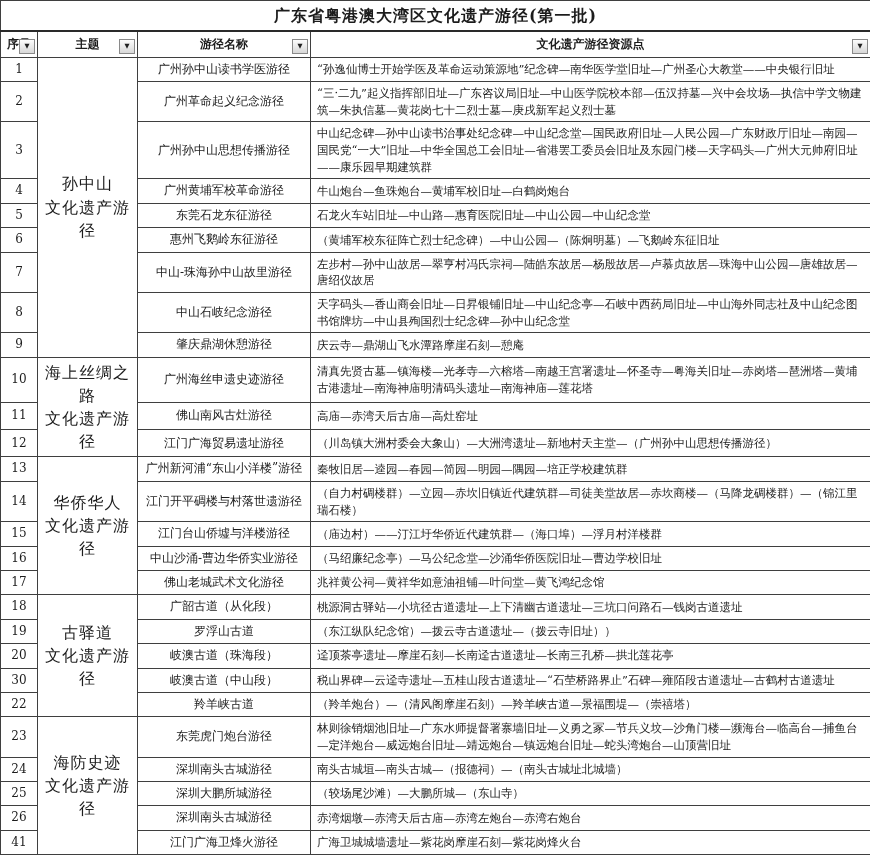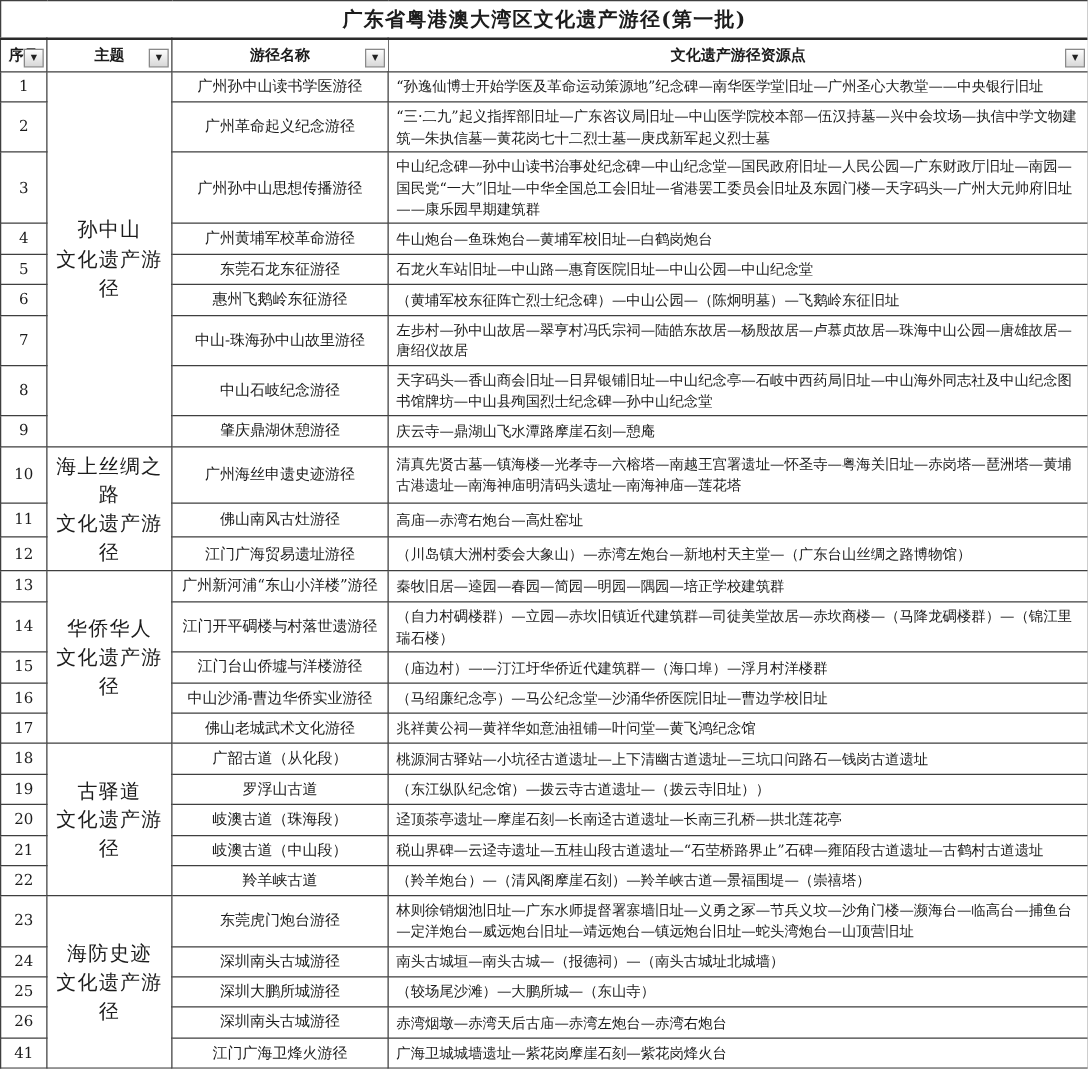--- a/index.html
+++ b/index.html
@@ -113,26 +113,26 @@
         <tr>
           <td class="num">10</td>
           <td class="theme" rowspan="3">海上丝绸之路
 文化遗产游径</td>
           <td class="tname">广州海丝申遗史迹游径</td>
           <td class="points">清真先贤古墓—镇海楼—光孝寺—六榕塔—南越王宫署遗址—怀圣寺—粤海关旧址—赤岗塔—琶洲塔—黄埔古港遗址—南海神庙明清码头遗址—南海神庙—莲花塔</td>
         </tr>
         <tr>
           <td class="num">11</td>
           <td class="tname">佛山南风古灶游径</td>
-          <td class="points">高庙—赤湾右炮台—高灶窑址</td>
+          <td class="points">高庙—赤湾天后古庙—高灶窑址</td>
         </tr>
         <tr>
           <td class="num">12</td>
           <td class="tname">江门广海贸易遗址游径</td>
-          <td class="points">（川岛镇大洲村委会大象山）—赤湾左炮台—新地村天主堂—（广东台山丝绸之路博物馆）</td>
+          <td class="points">（川岛镇大洲村委会大象山）—大洲湾遗址—新地村天主堂—（广州孙中山思想传播游径）</td>
         </tr>
         <tr>
           <td class="num">13</td>
           <td class="theme" rowspan="5">华侨华人
 文化遗产游径</td>
           <td class="tname">广州新河浦“东山小洋楼”游径</td>
           <td class="points">秦牧旧居—逵园—春园—简园—明园—隅园—培正学校建筑群</td>
         </tr>
         <tr>
           <td class="num">14</td>
@@ -165,21 +165,21 @@
           <td class="num">19</td>
           <td class="tname">罗浮山古道</td>
           <td class="points">（东江纵队纪念馆）—拨云寺古道遗址—（拨云寺旧址））</td>
         </tr>
         <tr>
           <td class="num">20</td>
           <td class="tname">岐澳古道（珠海段）</td>
           <td class="points">迳顶茶亭遗址—摩崖石刻—长南迳古道遗址—长南三孔桥—拱北莲花亭</td>
         </tr>
         <tr>
-          <td class="num">21</td>
+          <td class="num">30</td>
           <td class="tname">岐澳古道（中山段）</td>
           <td class="points">税山界碑—云迳寺遗址—五桂山段古道遗址—“石茔桥路界止”石碑—雍陌段古道遗址—古鹤村古道遗址</td>
         </tr>
         <tr>
           <td class="num">22</td>
           <td class="tname">羚羊峡古道</td>
           <td class="points">（羚羊炮台）—（清风阁摩崖石刻）—羚羊峡古道—景福围堤—（崇禧塔）</td>
         </tr>
         <tr>
           <td class="num">23</td>

